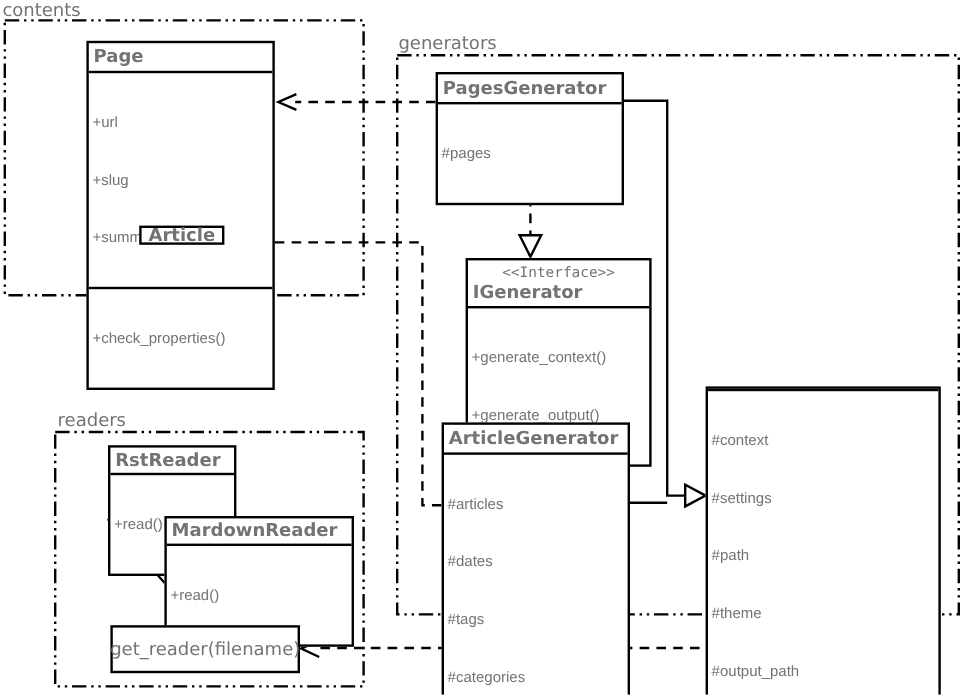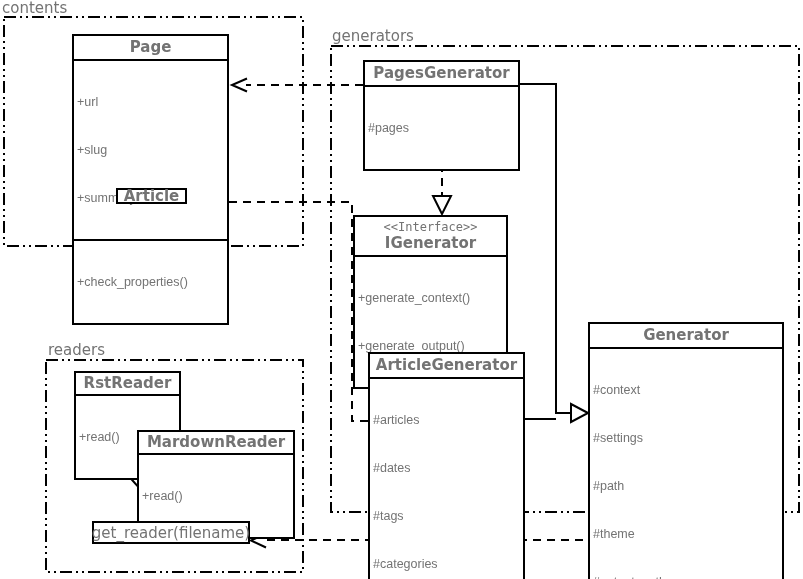--- a/index.html
+++ b/index.html
@@ -1,21 +1,21 @@
 <!DOCTYPE html>
 <html><head>
 <meta charset="utf-8">
 <style>
   html,body{margin:0;padding:0;background:#fff;}
   .canvas{position:relative;width:803px;height:579px;background:#fff;overflow:hidden;
           font-family:"DejaVu Sans",sans-serif;color:#737373;}
   svg.layer{position:absolute;left:0;top:0;}
   .pkg-label{position:absolute;font-size:15px;line-height:15px;font-family:"DejaVu Sans",sans-serif;}
   .cls{position:absolute;background:#fff;border:2px solid #000;box-sizing:border-box;}
-  .cls-title{font-weight:bold;font-size:15px;line-height:19px;text-align:center;padding:2px 4px;white-space:nowrap;}
+  .cls-title{font-weight:bold;font-size:15px;line-height:19px;text-align:left;padding:2px 4px;white-space:nowrap;}
   .sec{border-top:2px solid #000;padding:1px 3px;font-family:Liberation Sans, sans-serif;
        font-size:12.5px;line-height:16px;white-space:pre;}
   .stereotype{font-family:"DejaVu Sans Mono",monospace;font-size:12px;line-height:14px;
               text-align:center;padding-top:3px;}
   .simple{display:flex;align-items:center;justify-content:center;}
   .fnbox{position:absolute;background:#fff;border:2px solid #000;box-sizing:border-box;
          display:flex;align-items:center;justify-content:center;font-size:15px;}
   .solid{stroke:#000;stroke-width:2;fill:none;}
   .dashed{stroke:#000;stroke-width:2;fill:none;stroke-dasharray:8 6;}
   .pkg{stroke:#000;stroke-width:2;fill:none;stroke-dasharray:12 4 2 4 2 4;}
@@ -109,64 +109,63 @@
     <div class="cls-title" style="padding:0">Article</div>
   </div>
 
   <div class="cls" style="left:363px;top:60px;width:157px">
     <div class="cls-title">PagesGenerator</div>
     <div class="sec">
       <div>#pages</div>
     </div>
   </div>
 
-  <div class="cls" style="left:353px;top:215px;width:155px">
+  <div class="cls" style="left:388px;top:215px;width:155px">
     <div class="stereotype">&lt;&lt;Interface&gt;&gt;</div>
     <div class="cls-title" style="padding-top:0">IGenerator</div>
     <div class="sec">
       <div>+generate_context()</div>
       <div>+generate_output()</div>
     </div>
   </div>
 
   <div class="cls" style="left:368px;top:352px;width:157px">
     <div class="cls-title">ArticleGenerator</div>
     <div class="sec">
       <div>#articles</div>
       <div>#dates</div>
       <div>#tags</div>
       <div>#categories</div>
     </div>
 
   </div>
 
   <div class="cls" style="left:588px;top:322px;width:196px">
-    <div class="cls-title">Generator</div>
     <div class="sec">
       <div>#context</div>
       <div>#settings</div>
       <div>#path</div>
       <div>#theme</div>
       <div>#output_path</div>
       
     </div>
 
   </div>
 
-  <div class="cls" style="left:74px;top:371px;width:107px">
+  <div class="cls" style="left:90px;top:371px;width:107px">
     <div class="cls-title" style="padding:1px 4px">RstReader</div>
     <div class="sec">
       <div>+read()</div>
     </div>
   </div>
 
   <div class="cls" style="left:137px;top:430px;width:158px">
     <div class="cls-title" style="padding:1px 4px">MardownReader</div>
     <div class="sec">
       <div>+read()</div>
     </div>
   </div>
 
-  <div class="fnbox" style="left:92px;top:521px;width:158px;height:23px">
+  <div class="fnbox" style="left:92px;top:521px;width:158px;height:40px">
     <span>get_reader(filename)</span>
   </div>
 
 </div>
 
 </body></html>

